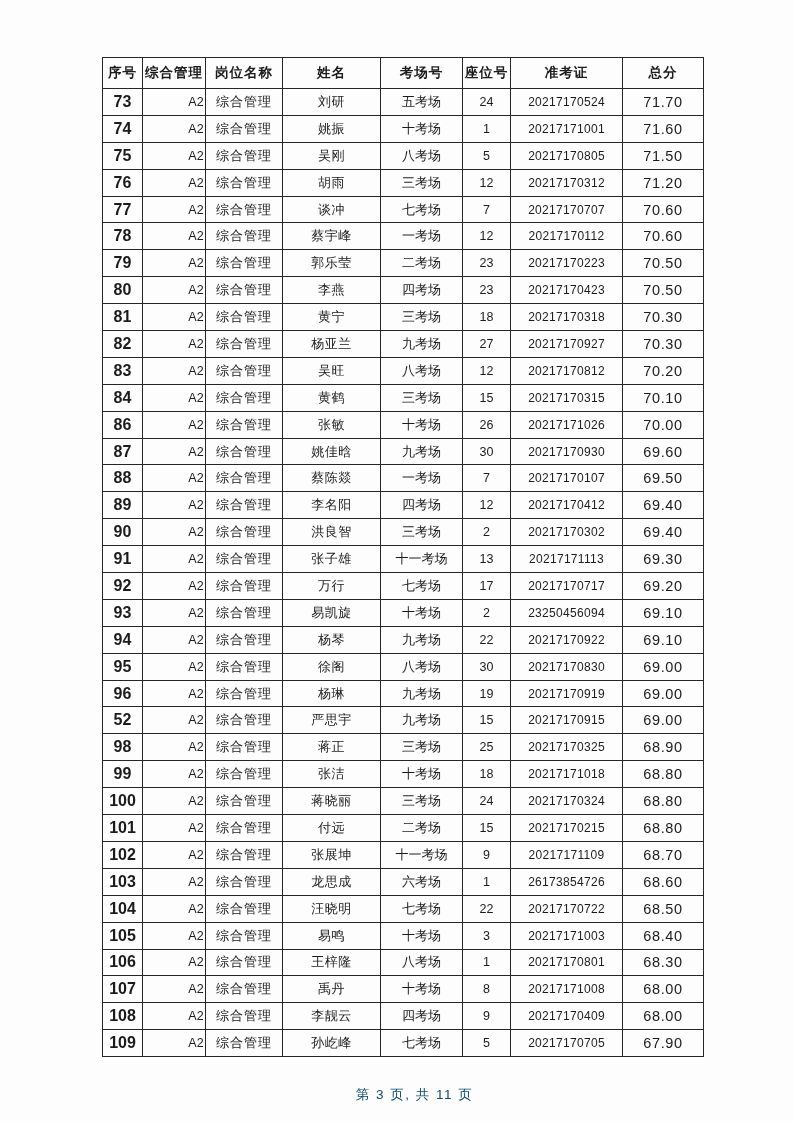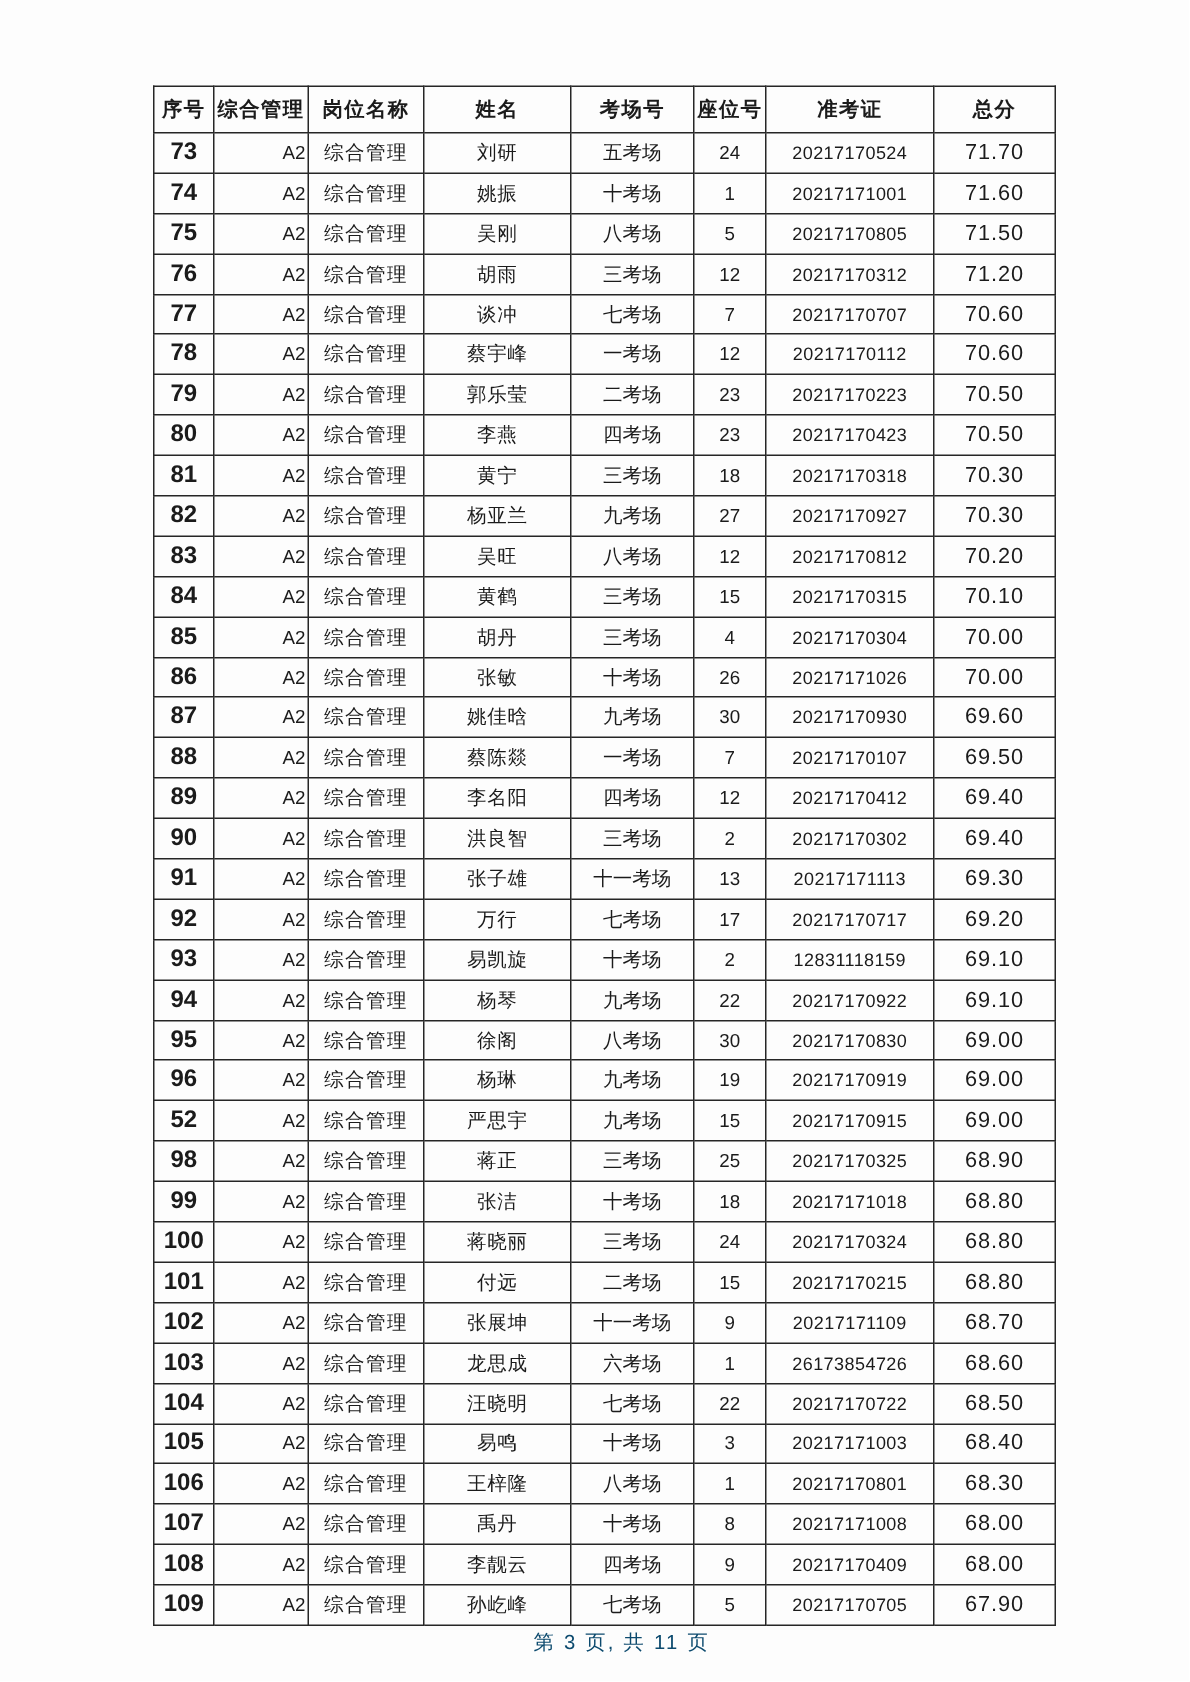--- a/index.html
+++ b/index.html
@@ -203,30 +203,20 @@
           <td class="c0">84</td>
           <td class="c1">A2</td>
           <td class="c2">综合管理</td>
           <td class="c3">黄鹤</td>
           <td class="c4">三考场</td>
           <td class="c5">15</td>
           <td class="c6">20217170315</td>
           <td class="c7">70.10</td>
         </tr>
         <tr>
-          <td class="c0">85</td>
-          <td class="c1">A2</td>
-          <td class="c2">综合管理</td>
-          <td class="c3">胡丹</td>
-          <td class="c4">三考场</td>
-          <td class="c5">4</td>
-          <td class="c6">20217170304</td>
-          <td class="c7">70.00</td>
-        </tr>
-        <tr>
           <td class="c0">86</td>
           <td class="c1">A2</td>
           <td class="c2">综合管理</td>
           <td class="c3">张敏</td>
           <td class="c4">十考场</td>
           <td class="c5">26</td>
           <td class="c6">20217171026</td>
           <td class="c7">70.00</td>
         </tr>
         <tr>
@@ -289,21 +279,21 @@
           <td class="c6">20217170717</td>
           <td class="c7">69.20</td>
         </tr>
         <tr>
           <td class="c0">93</td>
           <td class="c1">A2</td>
           <td class="c2">综合管理</td>
           <td class="c3">易凯旋</td>
           <td class="c4">十考场</td>
           <td class="c5">2</td>
-          <td class="c6">12831118159</td>
+          <td class="c6">23250456094</td>
           <td class="c7">69.10</td>
         </tr>
         <tr>
           <td class="c0">94</td>
           <td class="c1">A2</td>
           <td class="c2">综合管理</td>
           <td class="c3">杨琴</td>
           <td class="c4">九考场</td>
           <td class="c5">22</td>
           <td class="c6">20217170922</td>

